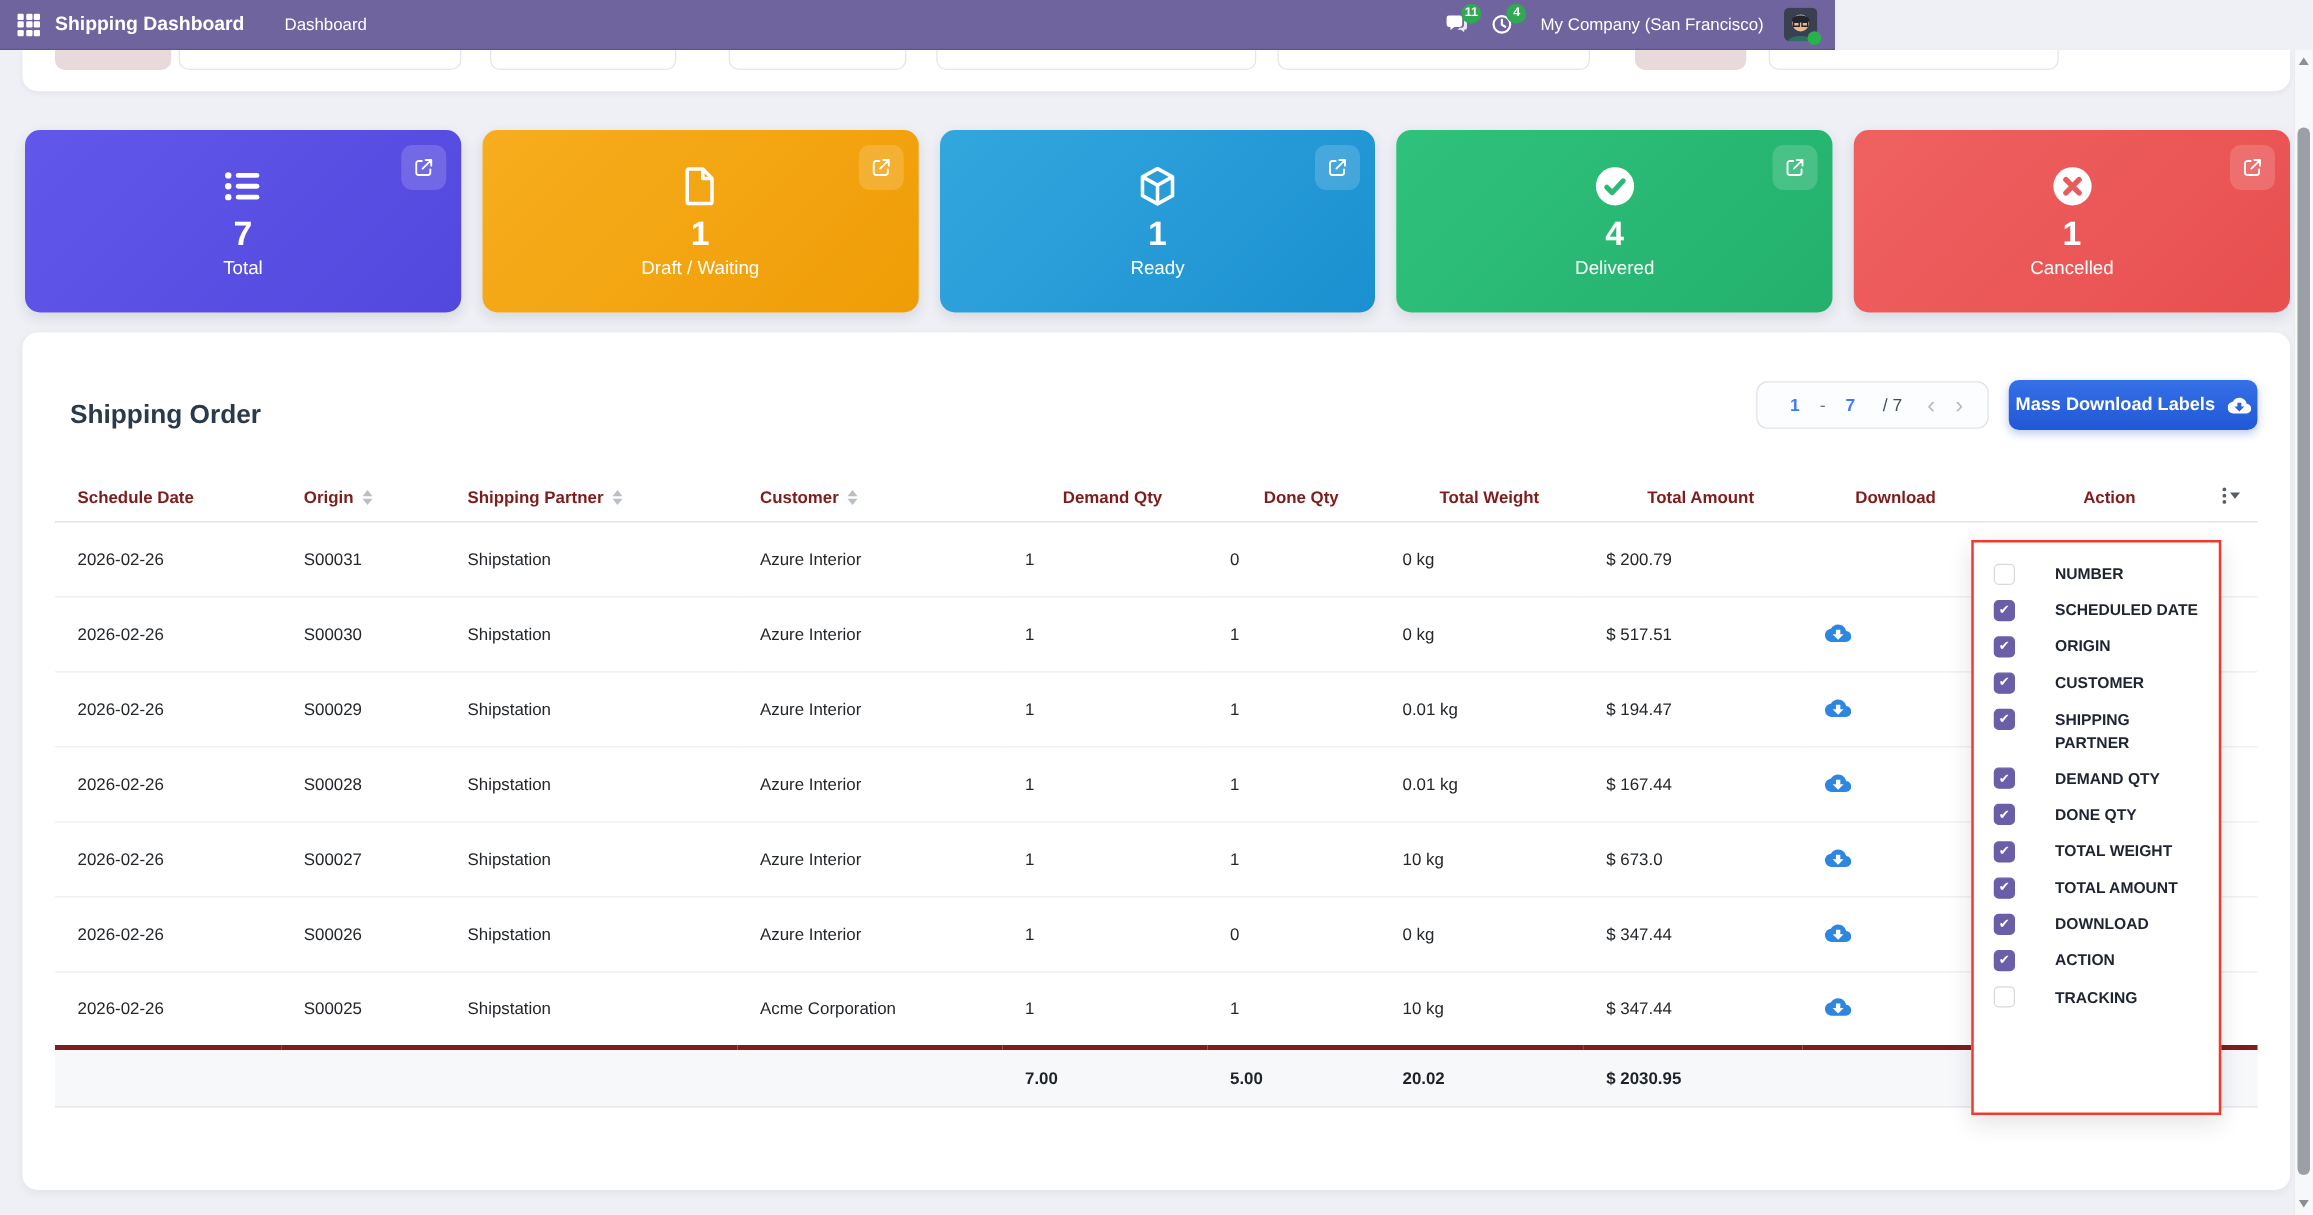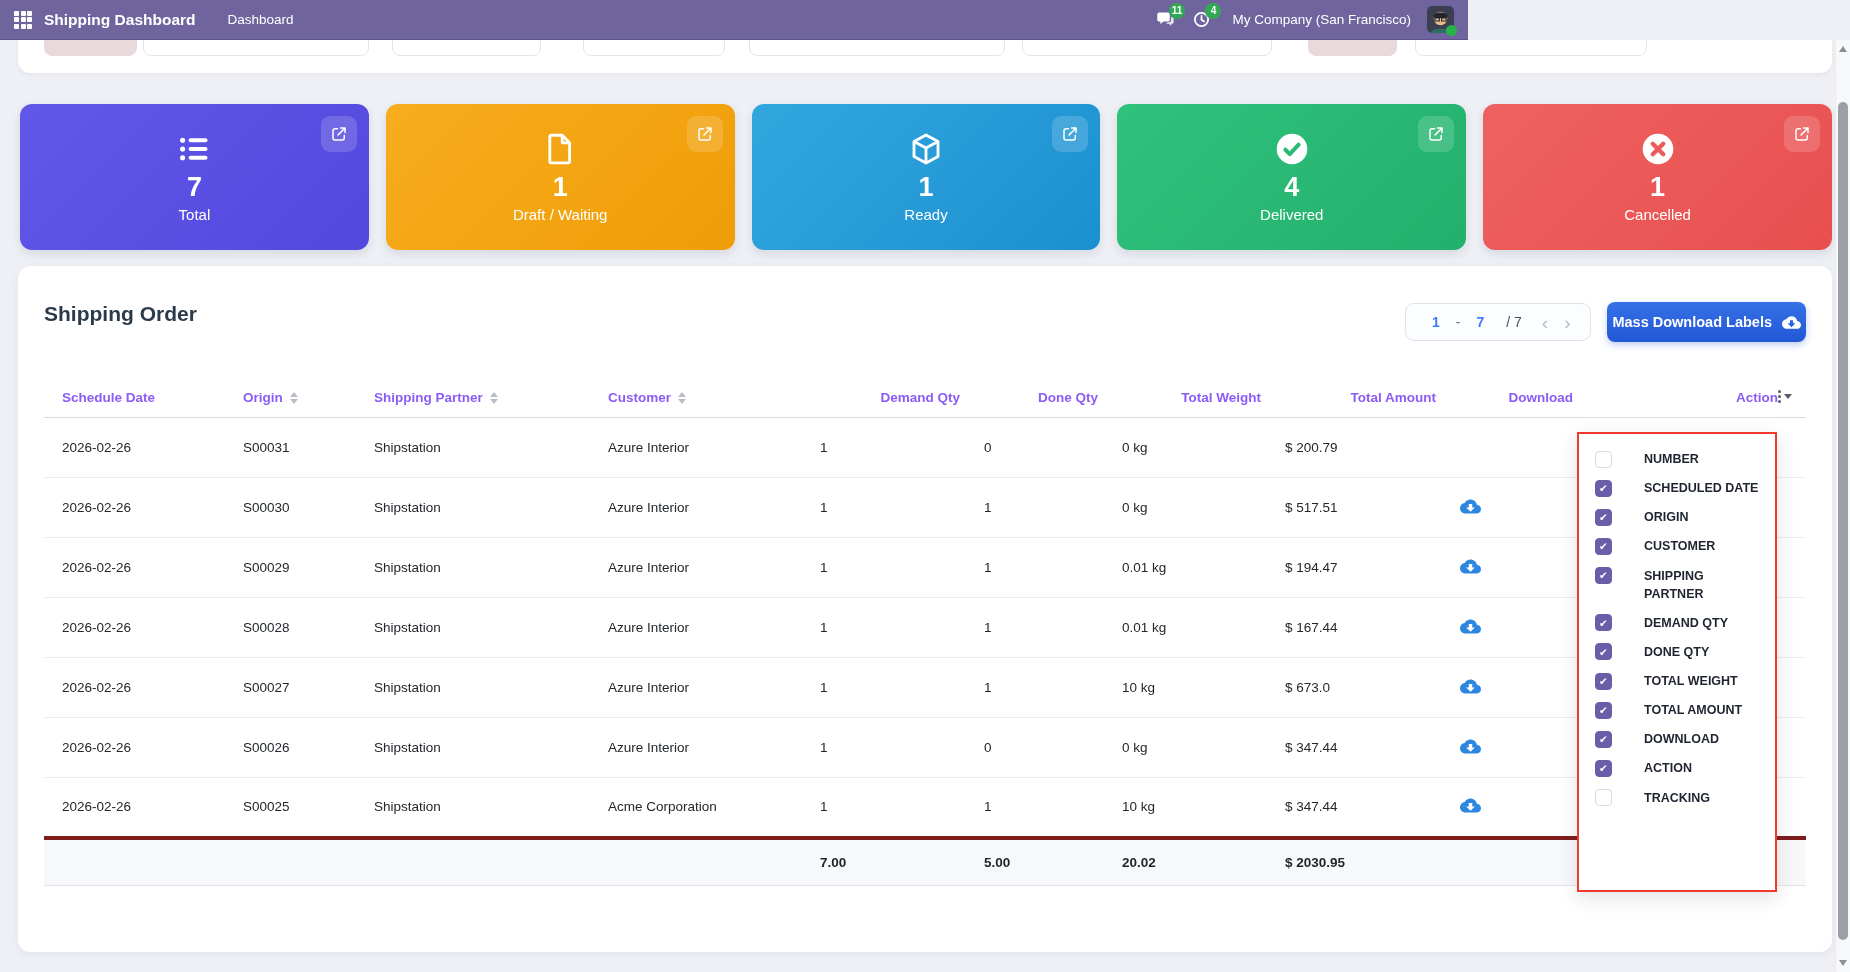--- a/index.html
+++ b/index.html
@@ -46,36 +46,36 @@
   .card-link svg { width:18px; height:18px; }
   .c-total     { background:linear-gradient(135deg,#6157ea,#5348dd); }
   .c-draft     { background:linear-gradient(135deg,#f7ad1e,#ef9d06); }
   .c-ready     { background:linear-gradient(135deg,#32a7de,#1b90d0); }
   .c-delivered { background:linear-gradient(135deg,#2fc27c,#23b06c); }
   .c-cancelled { background:linear-gradient(135deg,#ef6161,#e84f4f); }
 
   
   .panel { position:absolute; left:18px; top:266px; width:1814px; height:686px;
     background:#fff; border-radius:12px; box-shadow:0 2px 8px rgba(40,40,60,.06); }
-  .panel-head { display:flex; align-items:flex-start; margin:36px 26px 0 26px; height:42px; }
+  .panel-head { display:flex; align-items:flex-end; margin:36px 26px 0 38px; height:42px; }
   .panel-title { font-size:21px; font-weight:bold; color:#2b3a4a; }
   .head-right { margin-left:auto; display:flex; align-items:center; gap:16px; }
   .pager { display:flex; align-items:center; gap:4px; border:1px solid #dfe3e9; background:#fcfdfe;
     border-radius:9px; height:38px; padding:0 14px; font-size:14px; color:#6b7280; }
   .pager .pg-num { color:#3e7bfa; font-weight:bold; padding:0 12px; cursor:pointer; }
   .pager .pg-total { color:#42505e; padding:0 10px 0 6px; }
   .pager .chev { font-size:19px; color:#b6bcc6; padding:0 6px; cursor:pointer; line-height:1; }
   .mass-btn { height:40px; padding:0 5px; border:none; border-radius:8px; cursor:pointer;
     background:linear-gradient(180deg,#3571e7,#2257d6); color:#fff; font-size:14.5px; font-weight:bold;
     font-family:inherit; display:flex; align-items:center; gap:10px; box-shadow:0 3px 7px rgba(40,90,210,.3); }
   .mass-btn svg { width:19px; height:19px; }
 
   
   table.grid { position:absolute; left:26px; top:112px; width:1762px; border-collapse:collapse; table-layout:fixed; }
-  table.grid th { text-align:right; font-size:13.5px; font-weight:bold; color:#8b5cf6;
+  table.grid th { text-align:center; font-size:13.5px; font-weight:bold; color:#7f1d1d;
     padding:12px 6px 12px 18px; border-bottom:1px solid #d9dde2; white-space:nowrap; }
   table.grid td { font-size:13.5px; color:#23272b; height:60px; padding:0 6px 0 18px;
     border-bottom:1px solid #ecee f1; border-bottom:1px solid #eceef1; white-space:nowrap; }
   th .th-inner { display:flex; align-items:center; gap:7px; }
   .sort { display:inline-flex; flex-direction:column; gap:2px; }
   .sort i { width:0; height:0; border-left:4px solid transparent; border-right:4px solid transparent; }
   .sort i.up { border-bottom:5px solid #b9bfc8; }
   .sort i.dn { border-top:5px solid #b9bfc8; }
   .kebab-wrap { float:right; display:flex; align-items:center; gap:3px; cursor:pointer; padding-right:8px; }
   .kebab { display:inline-flex; flex-direction:column; gap:2px; }

